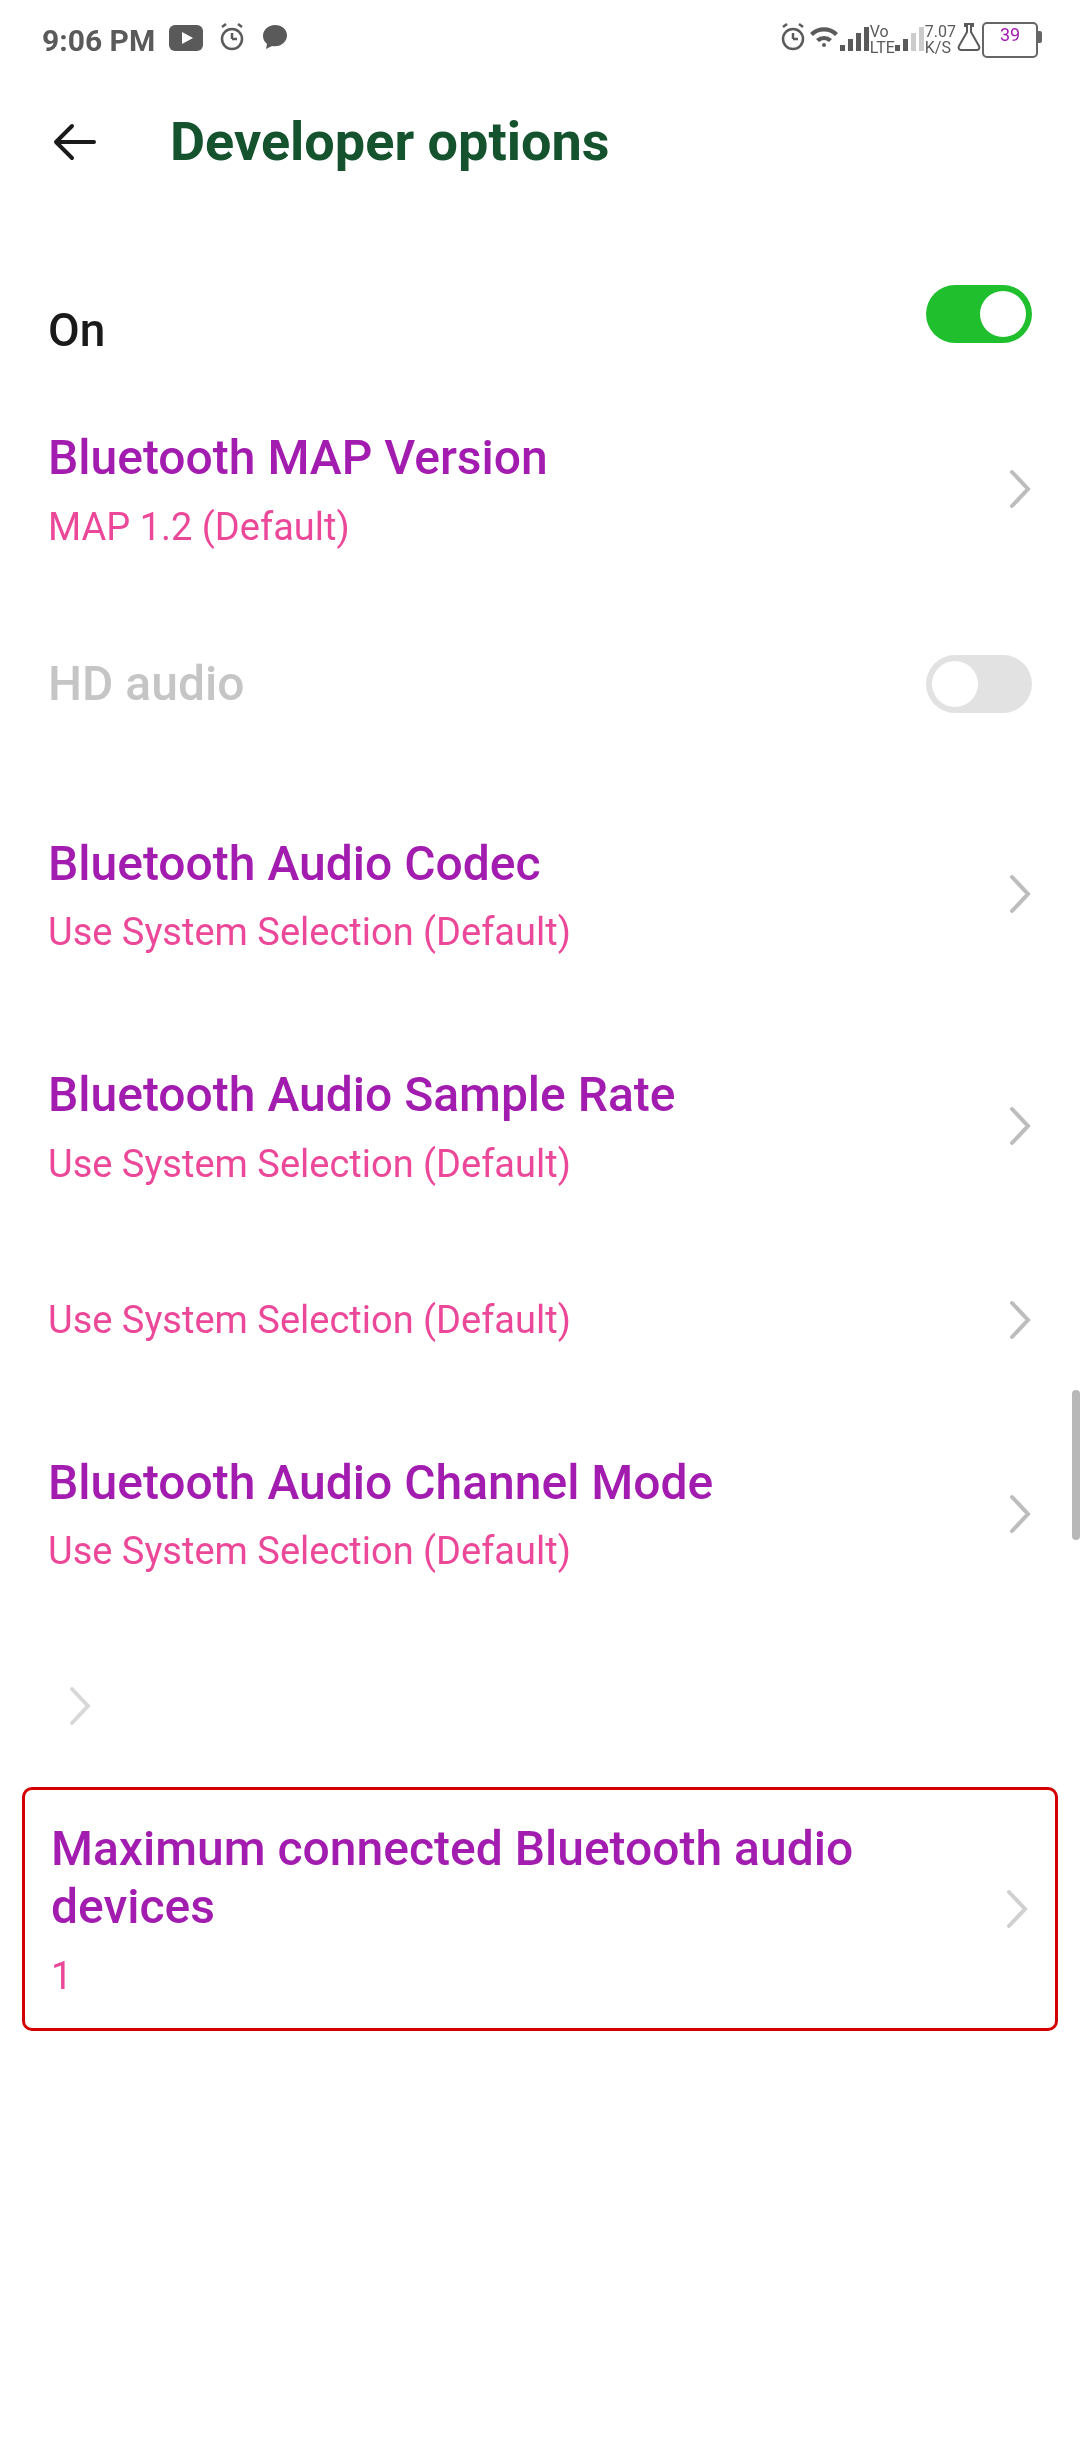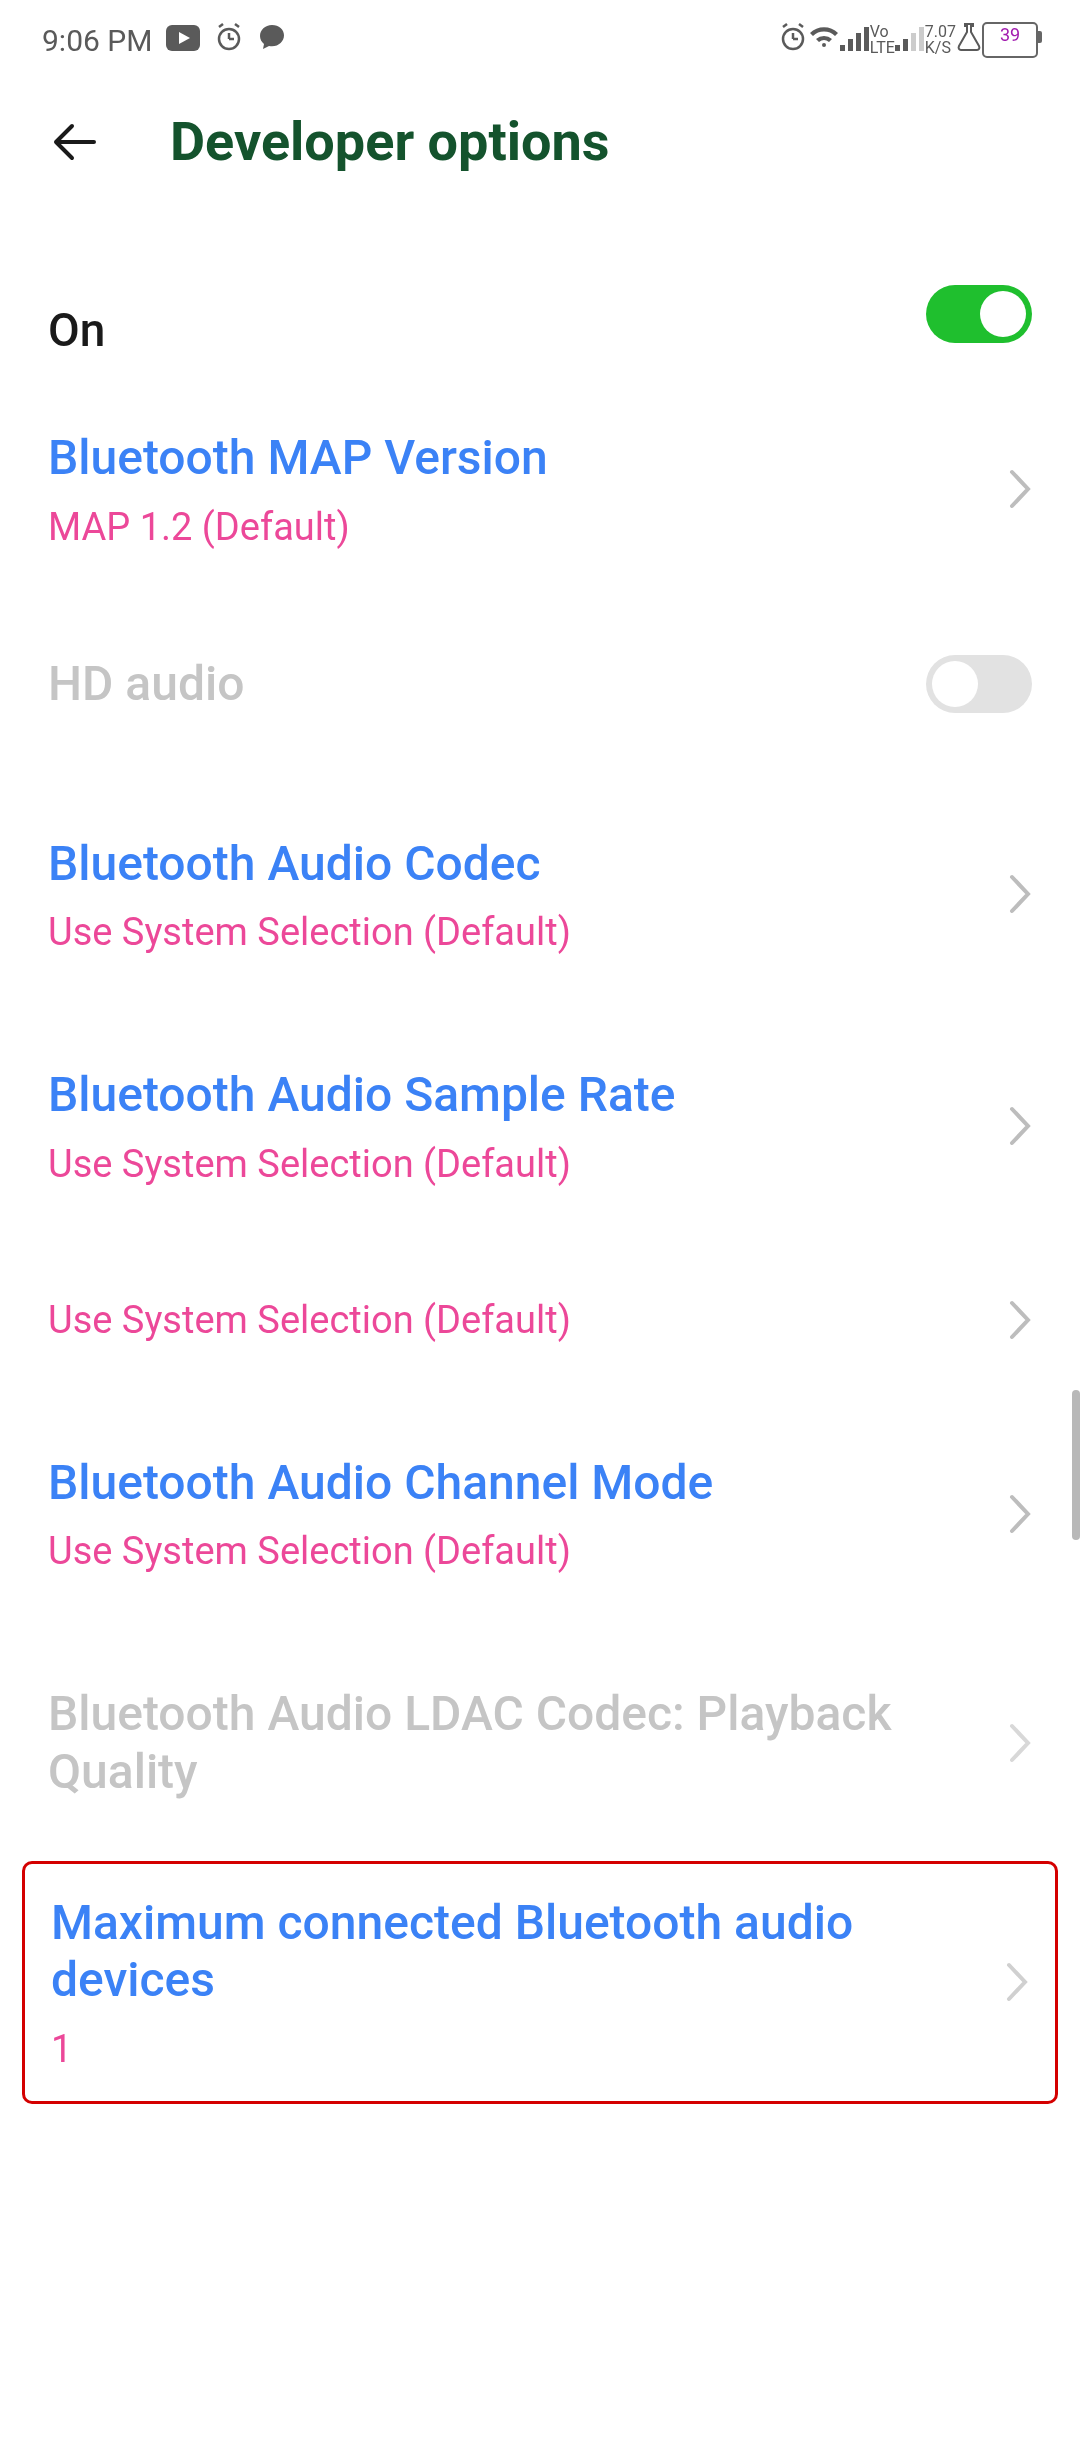--- a/index.html
+++ b/index.html
@@ -16,21 +16,21 @@
     height: 80px;
     display: flex;
     align-items: center;
     justify-content: space-between;
     padding: 0 42px;
     font-size: 30px;
     color: #5a5a5a;
   }
   .status-left { display: flex; align-items: center; gap: 14px; }
   .status-right { display: flex; align-items: center; }
-  .status-time { font-weight: 400; }
+  .status-time { font-weight: 700; }
   .status-mini { font-size: 16px; line-height: 1; text-align: left; }
   .header {
     display: flex;
     align-items: center;
     padding: 30px 46px 30px 46px;
     gap: 66px;
   }
   .back-arrow { width: 58px; height: 58px; }
   .header-title {
     font-size: 54px;
@@ -50,21 +50,21 @@
   .row.sub-row { padding-top: 34px; padding-bottom: 42px; }
   .row-text {
     flex: 1;
     display: flex;
     flex-direction: column;
     gap: 18px;
   }
   .row-title {
     font-size: 48px;
     font-weight: 500;
-    color: #3b82f6;
+    color: #a21caf;
     line-height: 1.2;
   }
   .row-subtitle {
     font-size: 38px;
     color: #ec4899;
   }
   .disabled .row-title,
   .disabled .row-subtitle { color: #c5c5c5; }
   .on-title { font-size: 46px; font-weight: 500; margin-top: 32px; }
 
@@ -290,23 +290,20 @@
       <span class="row-subtitle">Use System Selection (Default)</span>
     </div>
     <span class="chevron">
       <svg width="24" height="42" viewBox="0 0 24 42">
           <path d="M4 4l16 17L4 38" stroke="#bdbdbd" stroke-width="4" fill="none" stroke-linecap="round"></path>
         </svg>
     </span>
   </div>
 
   <div class="row disabled" style="padding-top:70px;padding-bottom:54px;">
-    <div class="row-text">
-      <span class="row-title">Bluetooth Audio LDAC Codec: Playback Quality</span>
-    </div>
     <span class="chevron">
       <svg width="24" height="42" viewBox="0 0 24 42">
           <path d="M4 4l16 17L4 38" stroke="#d8d8d8" stroke-width="4" fill="none" stroke-linecap="round"></path>
         </svg>
     </span>
   </div>
 
   <div class="highlight-box">
     <div class="row sub-row" style="padding-top:30px;padding-bottom:30px;">
       <div class="row-text">

